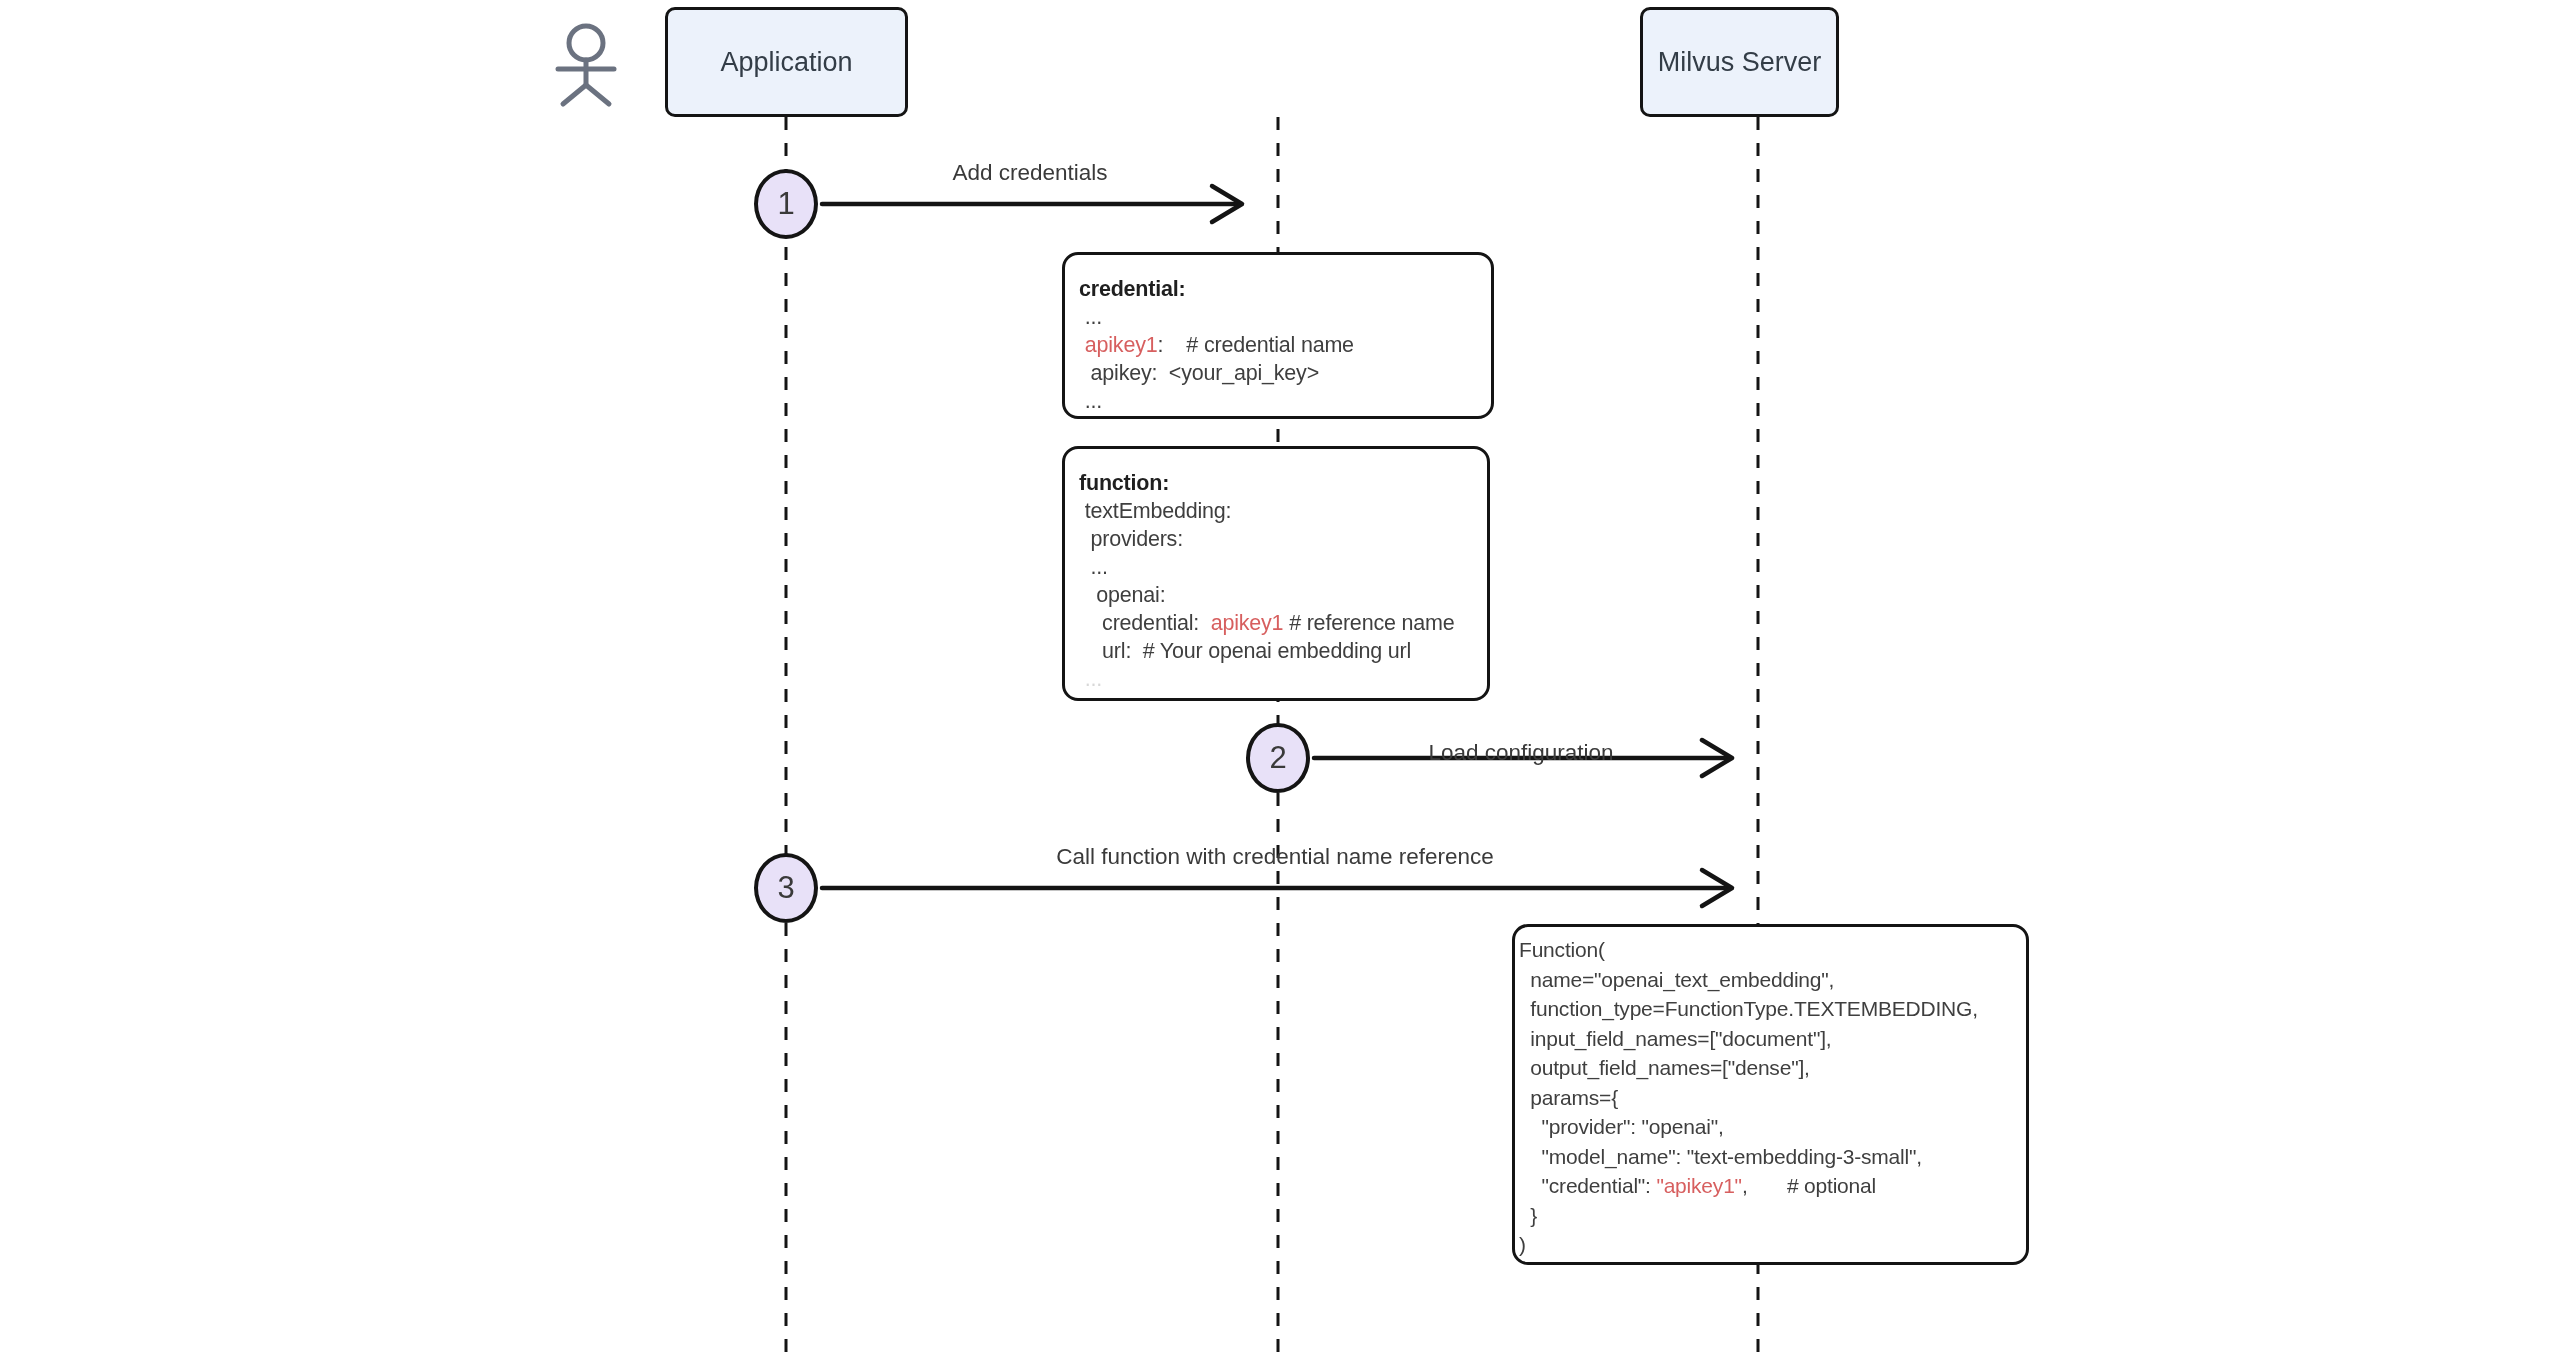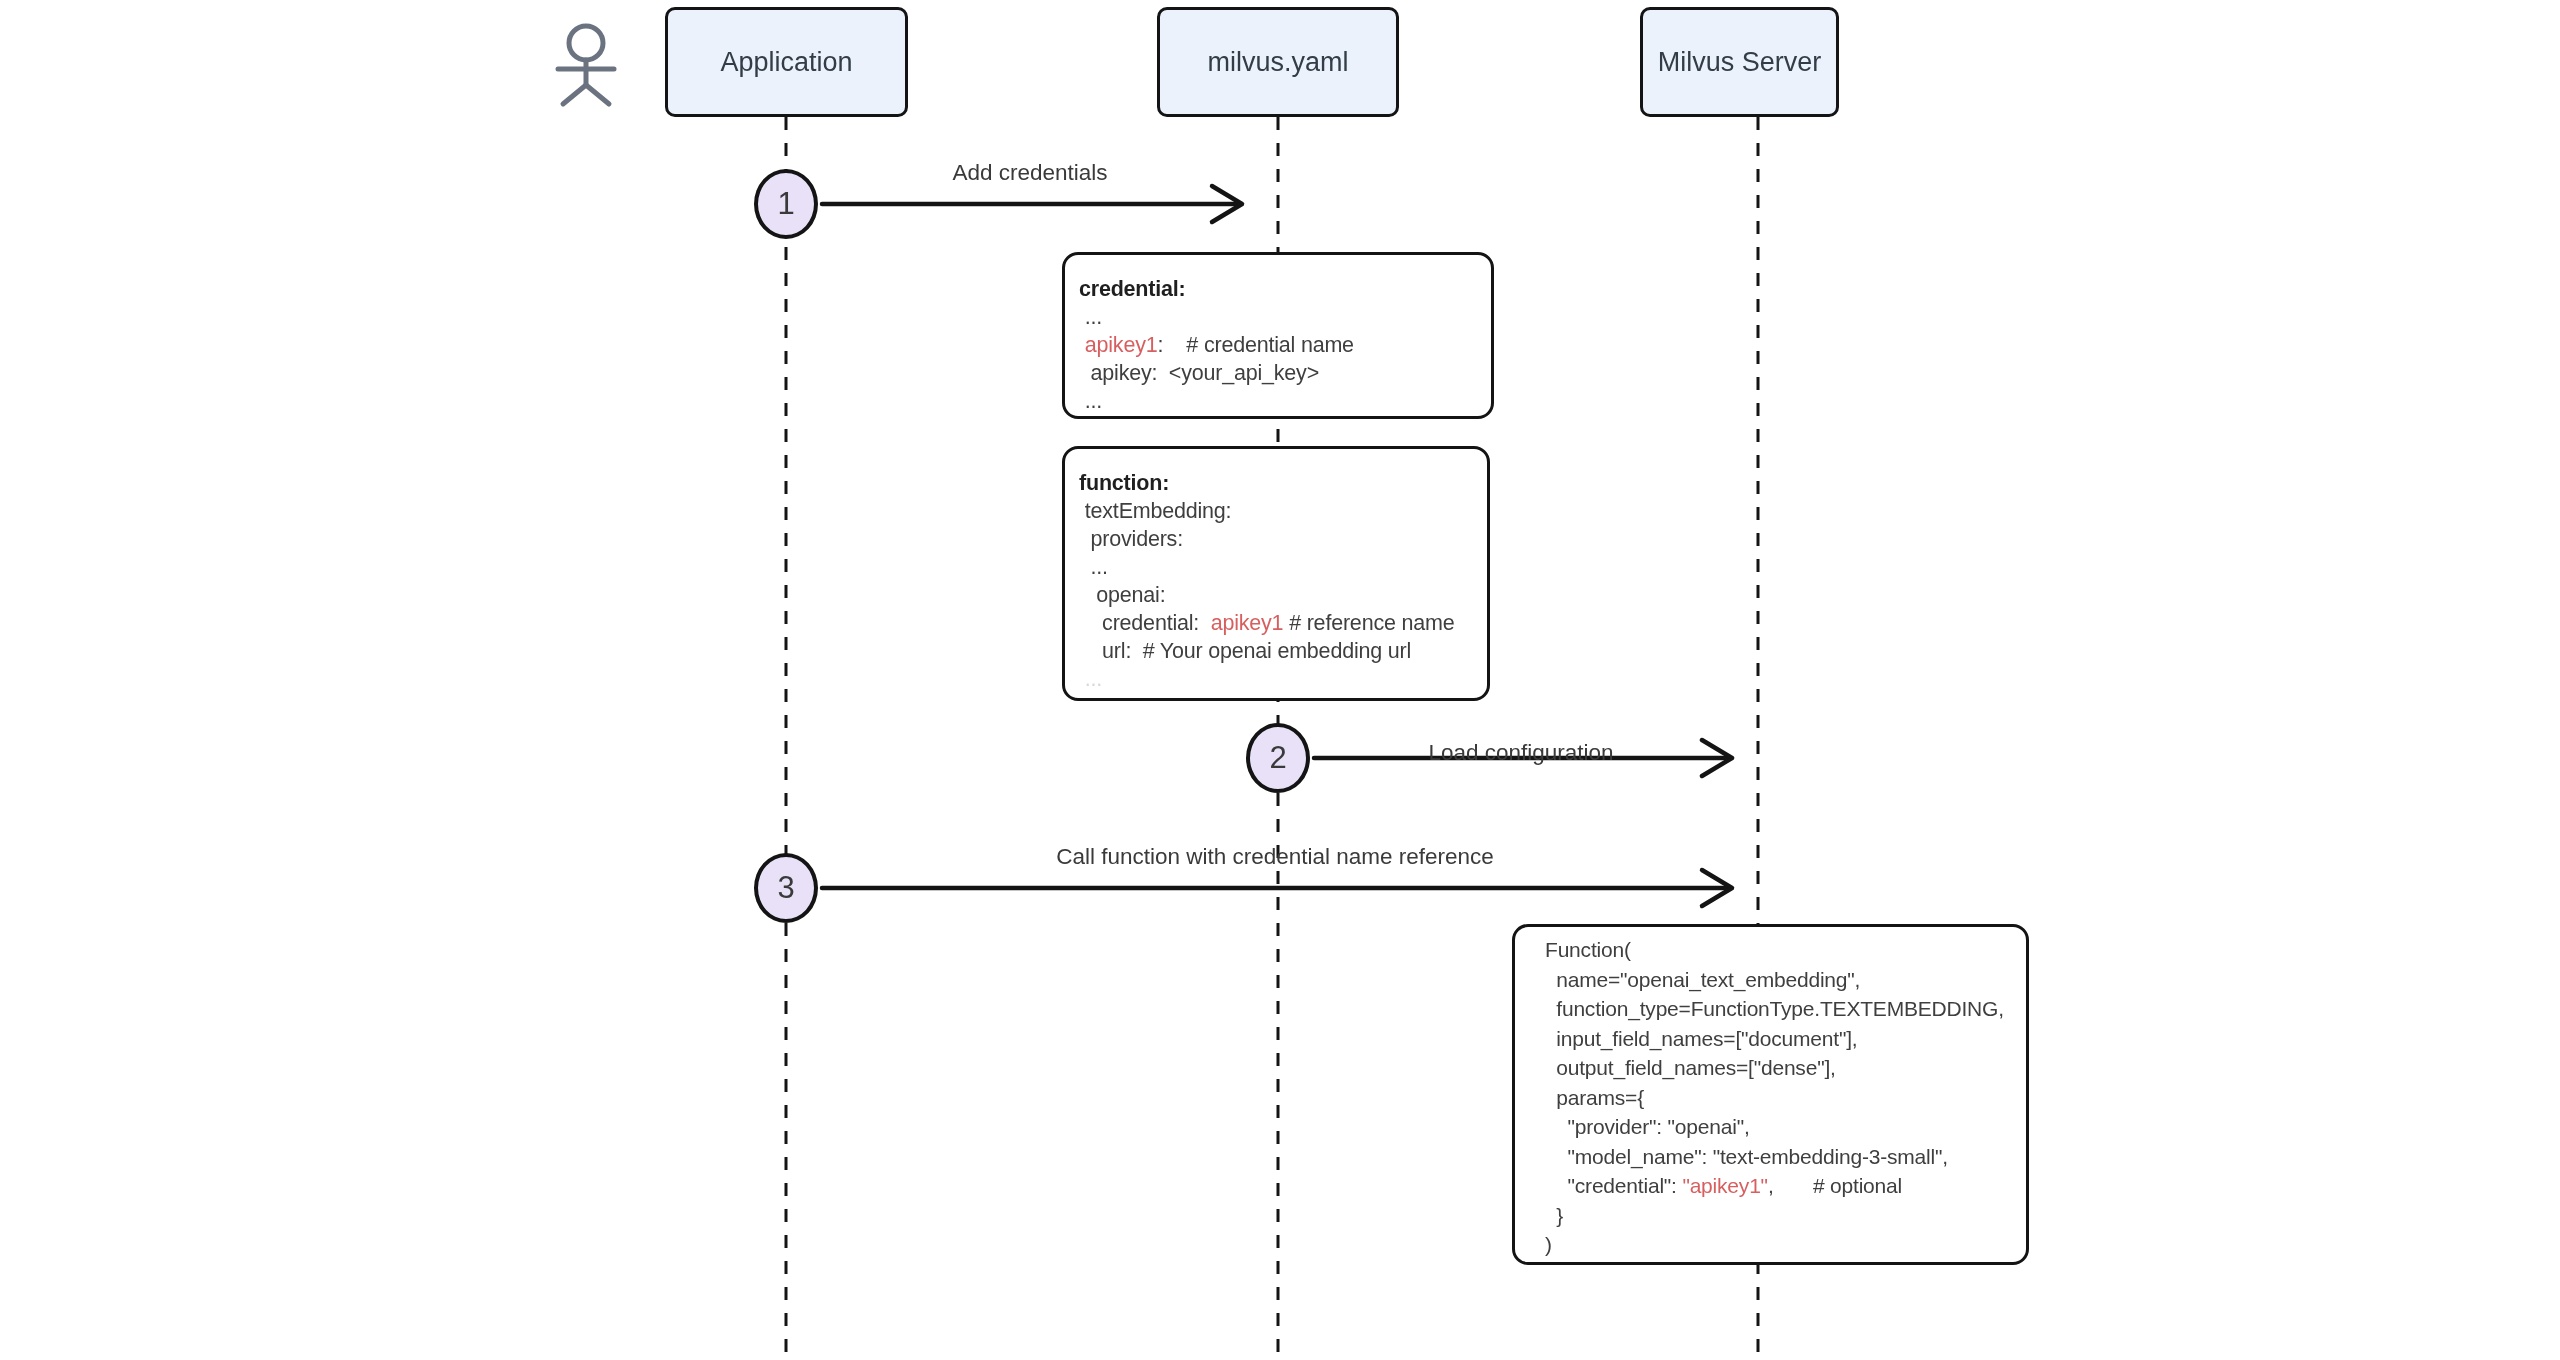--- a/index.html
+++ b/index.html
@@ -82,21 +82,21 @@
     position: absolute;
     background: #ffffff;
     border: 3.5px solid var(--line, #141414);
     border-radius: 16px;
     box-sizing: border-box;
     color: var(--note-text, #3F3F3F);
     white-space: pre;
     overflow: hidden;
   }
   .note-sm { padding: 20px 14px; font-size: 21.5px; line-height: 28px; letter-spacing: -0.2px; }
-  .note-lg { padding: 8px 30px;  font-size: 21px;   line-height: 29.5px; letter-spacing: -0.2px; }
+  .note-lg { padding: 8px 4px;  font-size: 21px;   line-height: 29.5px; letter-spacing: -0.2px; }
   .note-line { white-space: pre; }
   .seg-red   { color: var(--red, #D75F5F); }
   .seg-bold  { font-weight: bold; color: #1f1f1f; }
   .seg-faint { color: var(--faint, #D8D8D8); }
 </style>
 </head>
 <body>
 
 <div id="canvas">
 
@@ -124,23 +124,20 @@
     </g>
     <g>
       <line class="arrow-line" x1="822" y1="888" x2="1728" y2="888"></line>
       <polyline class="arrow-head" points="1702,870 1732,888 1702,906"></polyline>
     </g>
   </svg>
 
   <div class="actor-box" style="left:665px;  width:243px;">
     <span>Application</span>
   </div>
-  <div class="actor-box" style="left:1157px; width:242px;">
-    <span>milvus.yaml</span>
-  </div>
   <div class="actor-box" style="left:1640px; width:199px;">
     <span>Milvus Server</span>
   </div>
 
   <div class="num-circle" style="left:754px;  top:169px;">
     <span>1</span>
   </div>
   <div class="num-circle" style="left:1246px; top:723px;">
     <span>2</span>
   </div>

